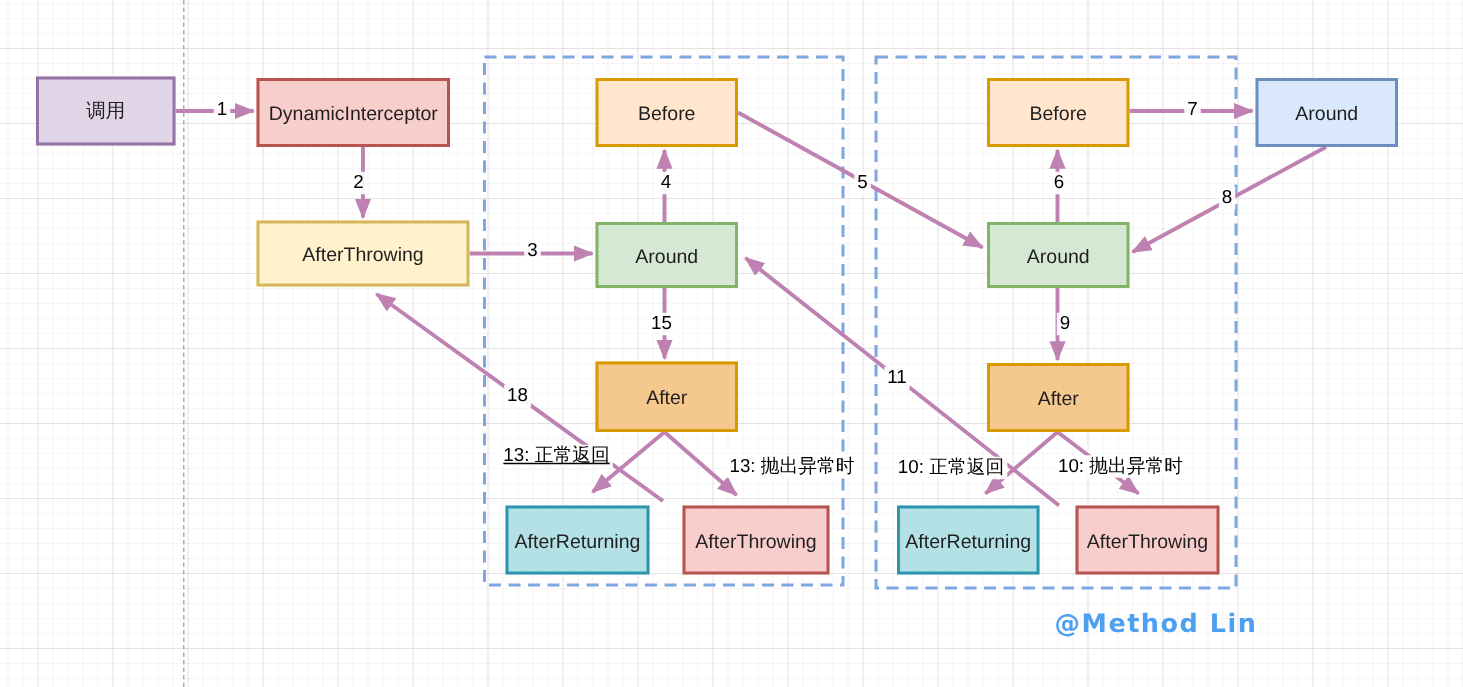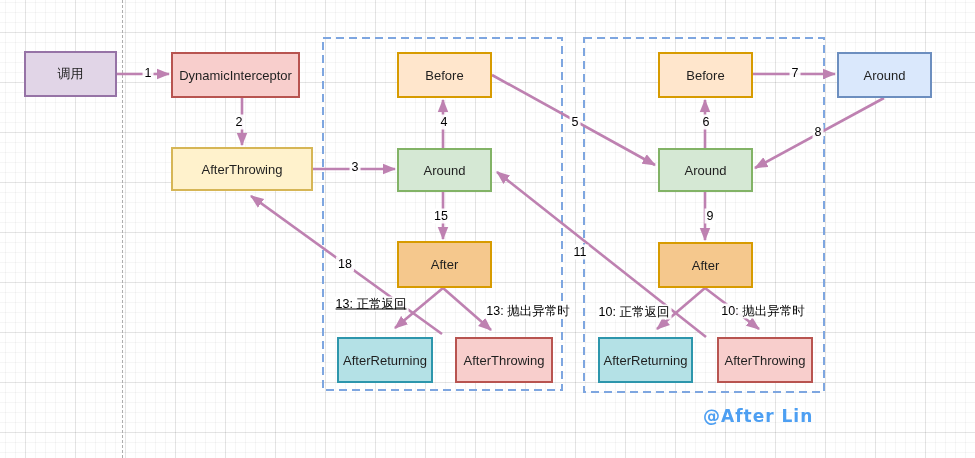--- a/index.html
+++ b/index.html
@@ -129,22 +129,22 @@
       <div class="edge-label" style="left: 148px; top: 73px;">1</div>
       <div class="edge-label" style="left: 239px; top: 122px;">2</div>
       <div class="edge-label" style="left: 355px; top: 167px;">3</div>
       <div class="edge-label" style="left: 444px; top: 122px;">4</div>
       <div class="edge-label" style="left: 575px; top: 122px;">5</div>
       <div class="edge-label" style="left: 706px; top: 122px;">6</div>
       <div class="edge-label" style="left: 795px; top: 73px;">7</div>
       <div class="edge-label" style="left: 818px; top: 132px;">8</div>
       <div class="edge-label" style="left: 710px; top: 216px;">9</div>
       <div class="edge-label" style="left: 634px; top: 312px;">10: 正常返回</div>
-      <div class="edge-label" style="left: 763px; top: 311px; text-align: center;">10: 抛出异常时</div>
-      <div class="edge-label" style="left: 580px; top: 252px;">11</div>
+      <div class="edge-label" style="left: 747px; top: 311px; text-align: center;">10: 抛出异常时</div>
+      <div class="edge-label" style="left: 598px; top: 252px;">11</div>
       <div class="edge-label" style="left: 441px; top: 216px;">15</div>
       <div class="edge-label" style="left: 371px; top: 304px; text-decoration: underline;">13: 正常返回</div>
       <div class="edge-label" style="left: 528px; top: 311px;">13: 抛出异常时</div>
       <div class="edge-label" style="left: 345px; top: 264px;">18</div>
     </div>
 
-  <div class="watermark" style="left: 703px; top: 406px; color: rgb(77, 159, 242);">@After Lin</div>
+  <div class="watermark" style="left: 703px; top: 406px; color: rgb(77, 159, 242);">@Method Lin</div>
 </div>
 
 </body></html>

